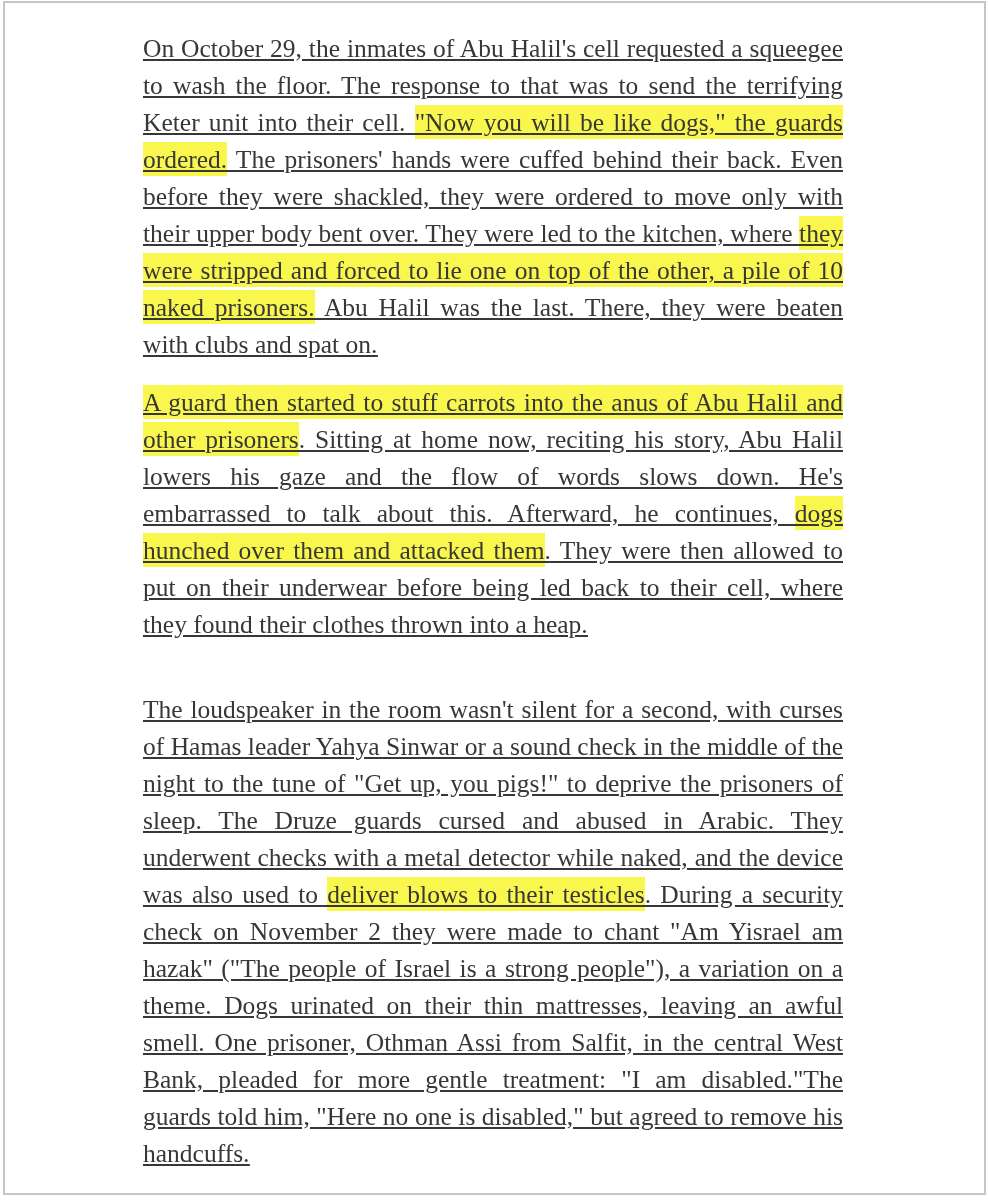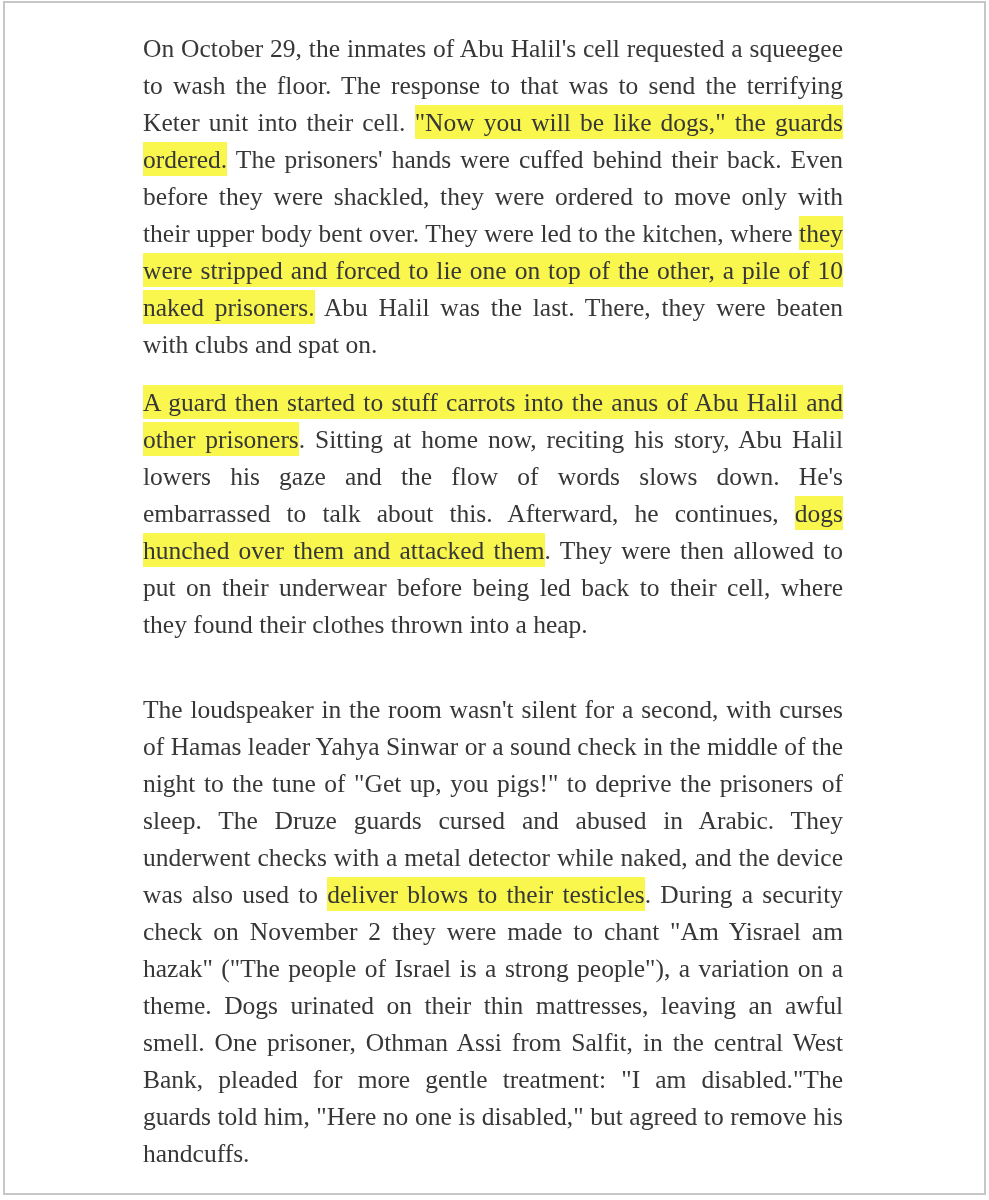--- a/index.html
+++ b/index.html
@@ -1,15 +1,15 @@
 <!DOCTYPE html>
 <html><head>
 <meta charset="utf-8">
 <style>
-  * { margin: 0; padding: 0; box-sizing: border-box; }
+  * { margin: 0; padding: 0; box-sizing: border-box; text-decoration: underline; }
   html, body {
     width: 989px;
     height: 1200px;
     background: #ffffff;
     overflow: hidden;
     font-family: "Liberation Serif", "DejaVu Serif", serif;
   }
   .page-frame {
     position: absolute;
     top: 1px;

